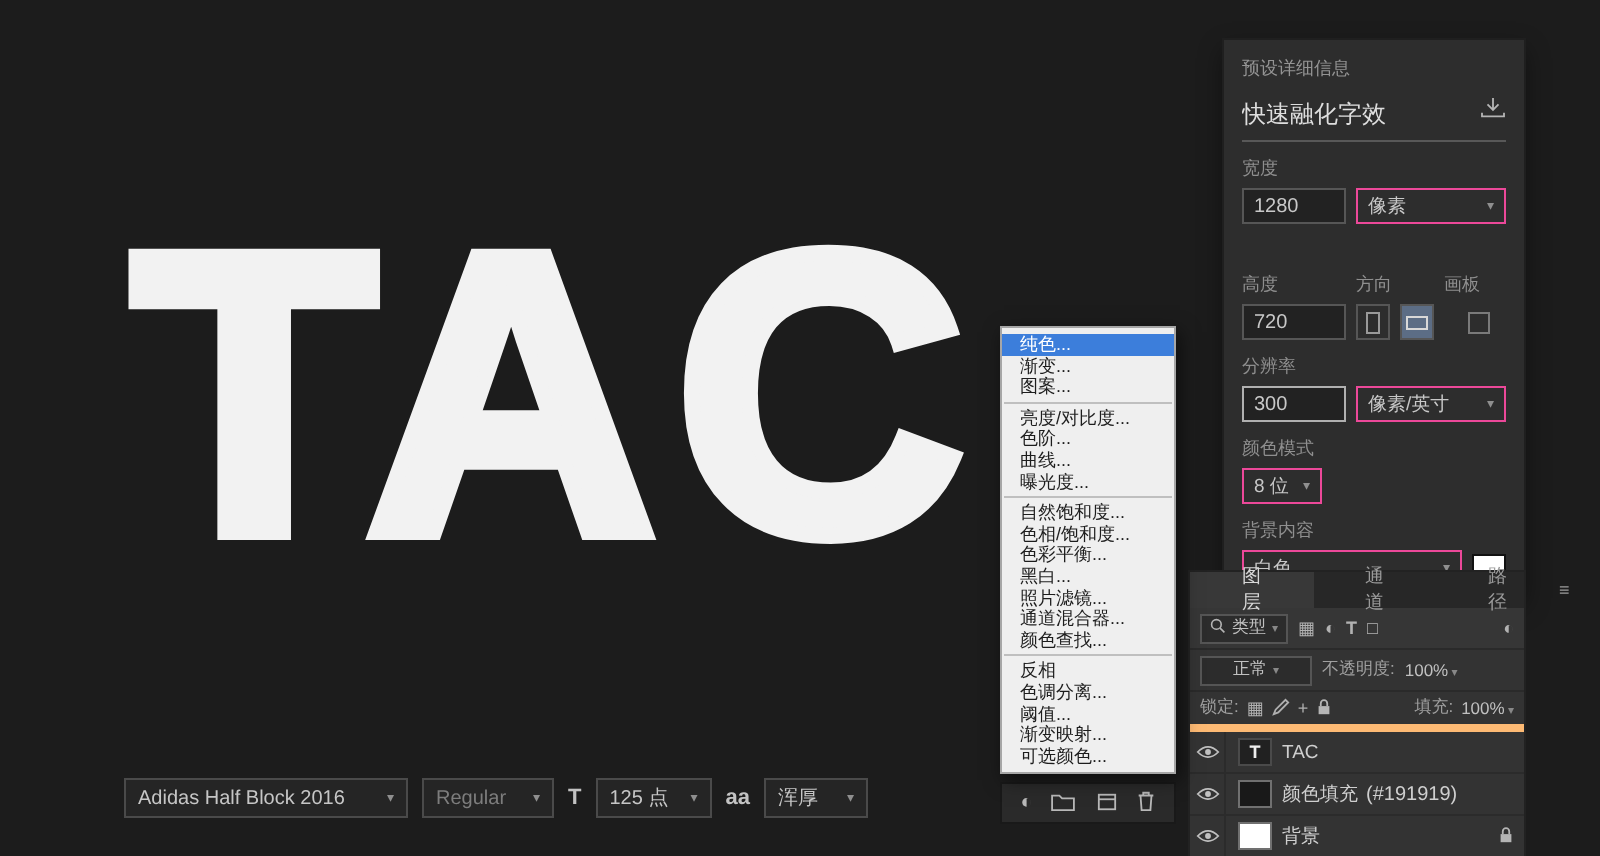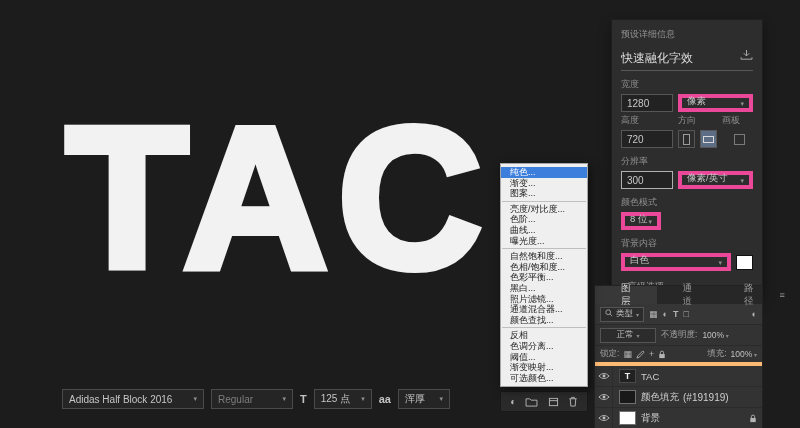--- a/index.html
+++ b/index.html
@@ -10,21 +10,21 @@
   .headline{position:absolute;left:66px;top:98px;font-size:200px;font-weight:bold;line-height:1;
     color:#f2f2f2;-webkit-text-stroke:8px #f2f2f2;letter-spacing:10px;user-select:none}
 
   
   .opts{position:absolute;left:62px;top:389px;display:flex;align-items:center;gap:7px}
   .dd{height:20px;background:#252525;border:1px solid #4a4a4a;color:#c6c6c6;font-size:10px;
     display:flex;align-items:center;justify-content:space-between;padding:0 6px;gap:4px}
   .dd::after{content:"▾";font-size:7px;color:#8f8f8f;padding-left:3px}
   .dd .lbl{white-space:nowrap;overflow:hidden;text-overflow:ellipsis}
   .dd-family{width:142px}
-  .dd-style{width:82px}
+  .dd-style{width:66px}
   .dd-style .lbl{color:#7d7d7d}
   .dd-size{width:58px}
   .dd-aa{width:52px}
   .bar-icon{color:#c2c2c2;font-size:11px;font-weight:bold}
 
   
   .menu{position:absolute;left:500px;top:163px;width:88px;background:#efefef;border:1px solid #a6a6a6;
     box-shadow:2px 3px 9px rgba(0,0,0,.55);padding:3px 0;z-index:5}
   .mi{font-size:9px;line-height:10.6px;color:#1d1d1d;padding:0 9px;white-space:nowrap}
   .mi.hl{background:#3c7edb;color:#fff}
@@ -34,31 +34,31 @@
   .adjbar{position:absolute;left:500px;top:391px;width:88px;height:21px;background:#2a2a2a;
     border:1px solid #191919;display:flex;align-items:center;justify-content:space-evenly}
   .adjbar .g{color:#b8b8b8;font-size:10px;line-height:1}
 
   
   .dialog{position:absolute;left:612px;top:20px;width:150px;height:278px;background:#2d2d2d;
     box-shadow:0 0 0 1px #1f1f1f,0 5px 12px rgba(0,0,0,.45);padding:8px 9px 0;color:#c8c8c8}
   .dlg-h{font-size:9px;color:#949494}
   .namerow{display:flex;align-items:flex-end;gap:6px;border-bottom:1px solid #585858;padding:6px 0 5px}
   .nameinput{flex:1;min-width:0;background:transparent;border:0;outline:none;color:#dedede;
-    font-size:12px;font-family:Liberation Mono, monospace}
+    font-size:12px;font-family:Liberation Serif, serif}
   .flabel{font-size:9px;color:#8f8f8f;margin-top:7px}
   .frow{display:flex;align-items:center;gap:5px;margin-top:3px}
   .inp{width:52px;height:18px;background:#222;border:1px solid #565656;color:#c8c8c8;font-size:10px;
     padding:0 5px;font-family:inherit;outline:none}
   .inp.focus{border-color:#b0b0b0}
-  .seldd{flex:1;height:18px;background:#2d2d2d;border:4px solid #ec4899;display:flex;align-items:flex-end;
+  .seldd{flex:1;height:18px;background:#2d2d2d;border:1px solid #ec4899;display:flex;align-items:center;
     justify-content:space-between;font-size:9.5px;padding:0 5px;color:#c8c8c8}
   .seldd::after{content:"▾";font-size:7px;color:#8f8f8f}
   .seldd.sm{flex:0 0 40px}
-  .tri{display:flex;margin-top:2px}
+  .tri{display:flex;margin-top:24px}
   .tri .flabel{margin:0}
   .tl1{width:57px}.tl2{width:44px}
   .orient{width:17px;height:18px;border:1px solid #565656;display:flex;align-items:center;
     justify-content:center;background:#2d2d2d}
   .orient.sel{background:#5c6d85}
   .og-p{width:7px;height:11px;border:1px solid #9a9a9a}
   .og-l{width:11px;height:7px;border:1px solid #d8d8d8}
   .chk{width:11px;height:11px;border:1px solid #7a7a7a;margin-left:12px}
   .swatch{width:17px;height:15px;background:#fff;border:1px solid #111}
   .adv{display:flex;align-items:center;gap:4px;font-size:9px;color:#9c9c9c;margin-top:9px}

